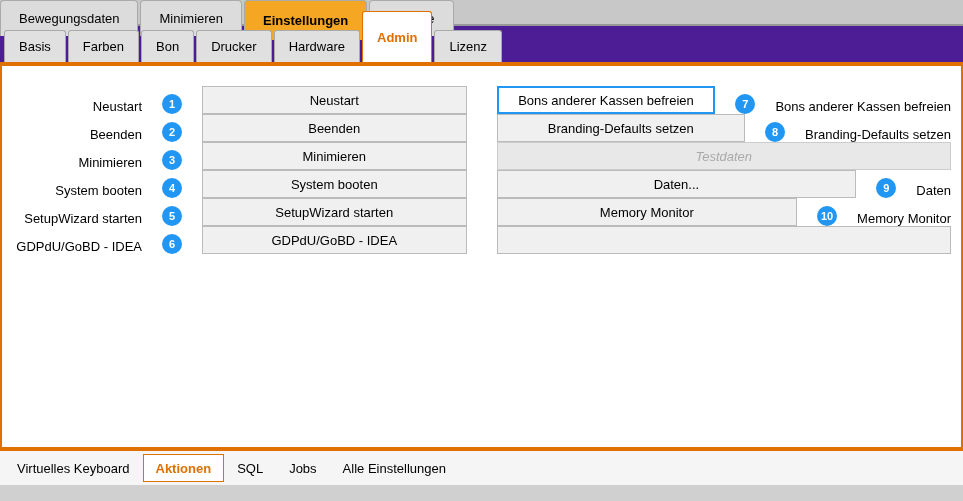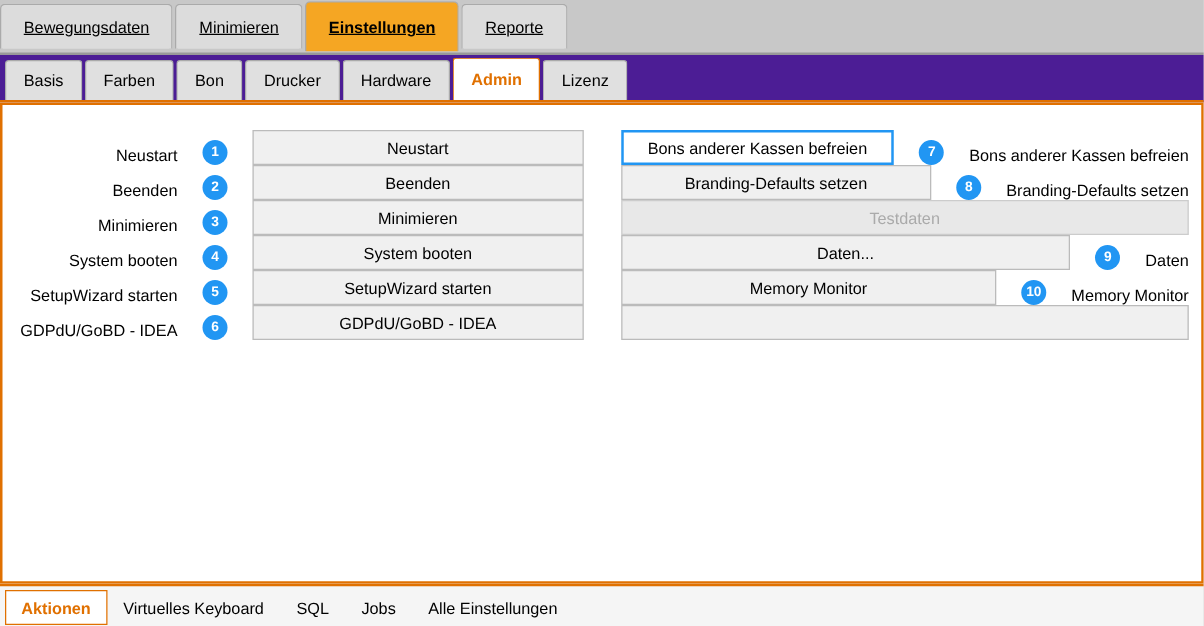--- a/index.html
+++ b/index.html
@@ -10,23 +10,22 @@
       width: 963px;
       height: 501px;
       overflow: hidden;
     }
 
     
     .top-tabs {
       display: flex;
       background: #c8c8c8;
       border-bottom: 2px solid #999;
-      height: 44px;
-      align-items: center;
-      text-decoration: underline;
+      height: 26px;
+      align-items: flex-start;
     }
     .top-tab {
       padding: 6px 18px;
       background: #dcdcdc;
       border: 1px solid #aaa;
       border-bottom: none;
       cursor: pointer;
       height: 36px;
       display: flex;
       align-items: center;
@@ -61,21 +60,21 @@
       align-items: center;
       font-size: 13px;
       margin-right: 2px;
       border-radius: 3px 3px 0 0;
     }
     .second-tab.active {
       background: #fff;
       font-weight: bold;
       color: #e07000;
       border-color: #e07000;
-      height: 34px;
+      height: 51px;
     }
 
     
     .main-content {
       background: #fff;
       border: 2px solid #e07000;
       margin: 0;
       padding: 10px;
       height: calc(501px - 42px - 38px - 36px);
       overflow: auto;
@@ -138,20 +137,21 @@
     }
     .action-btn.highlighted {
       background: #fff;
       border: 2px solid #2196F3;
     }
     .action-btn.disabled {
       background: #e8e8e8;
       color: #aaa;
       cursor: default;
       border-color: #ccc;
+      font-style: italic;
     }
     .action-btn.empty {
       background: #f0f0f0;
       border: 1px solid #bbb;
       cursor: default;
     }
 
     .right-label {
       font-size: 13px;
       color: #000;
@@ -266,18 +266,18 @@
           <span class="right-label">Memory Monitor</span>
         </div>
         <div class="action-row">
           <div class="action-btn empty"></div>
         </div>
       </div>
   </div>
 </div>
 
 <div class="bottom-tabs">
-<div class="bottom-tab active">Aktionen</div>
-    <div class="bottom-tab">Virtuelles Keyboard</div>
+<div class="bottom-tab">Virtuelles Keyboard</div>
+    <div class="bottom-tab active">Aktionen</div>
     <div class="bottom-tab">SQL</div>
     <div class="bottom-tab">Jobs</div>
     <div class="bottom-tab">Alle Einstellungen</div>
   </div>
 
 </body></html>

